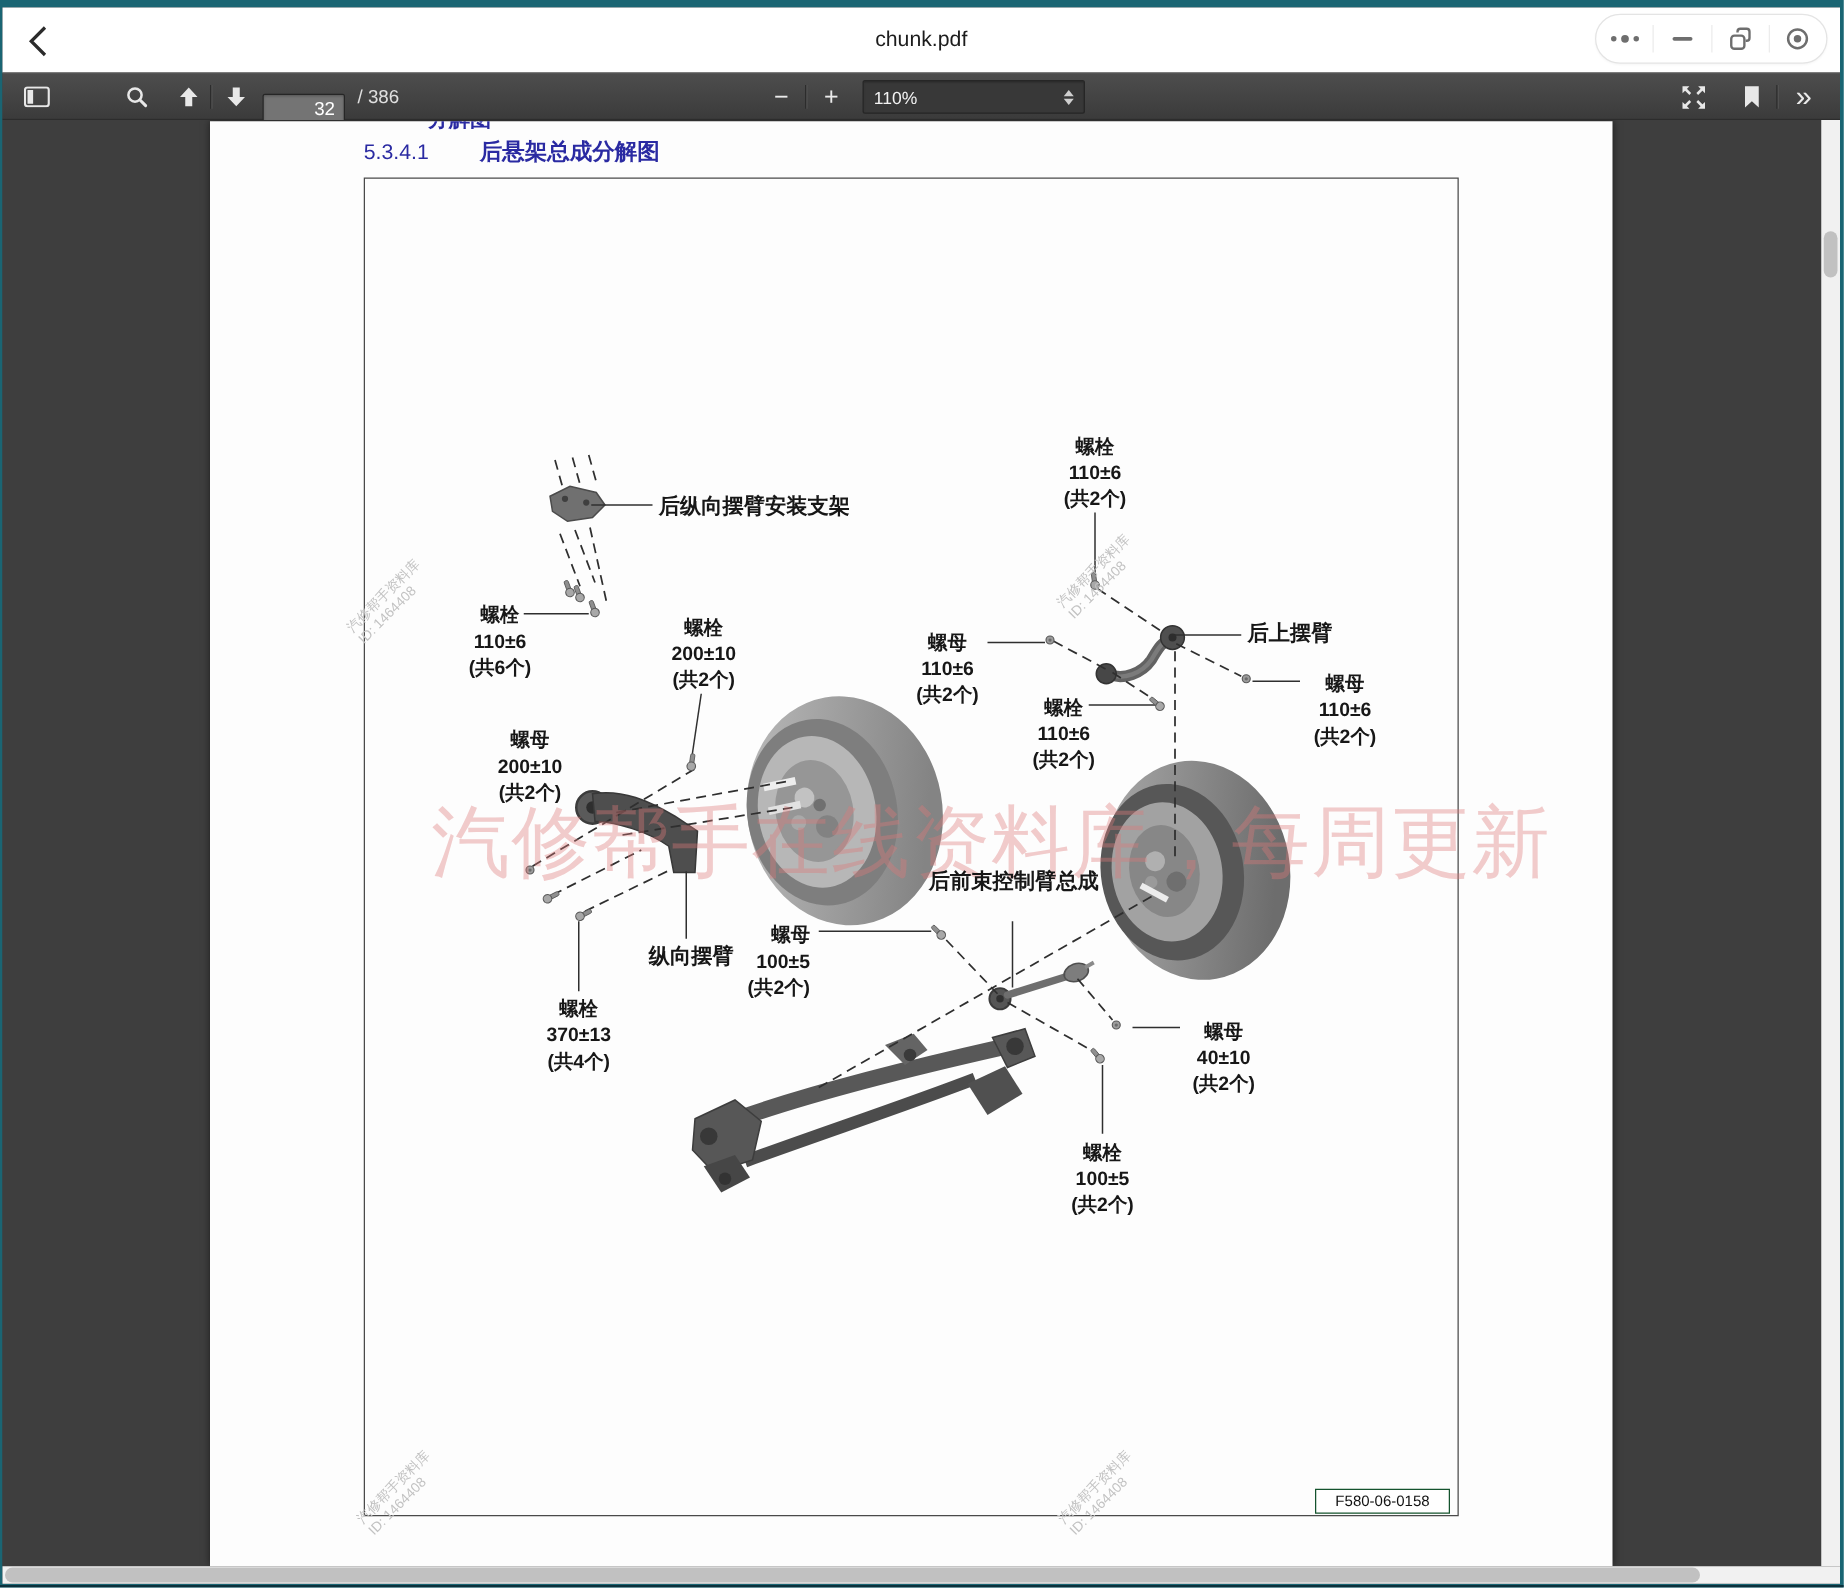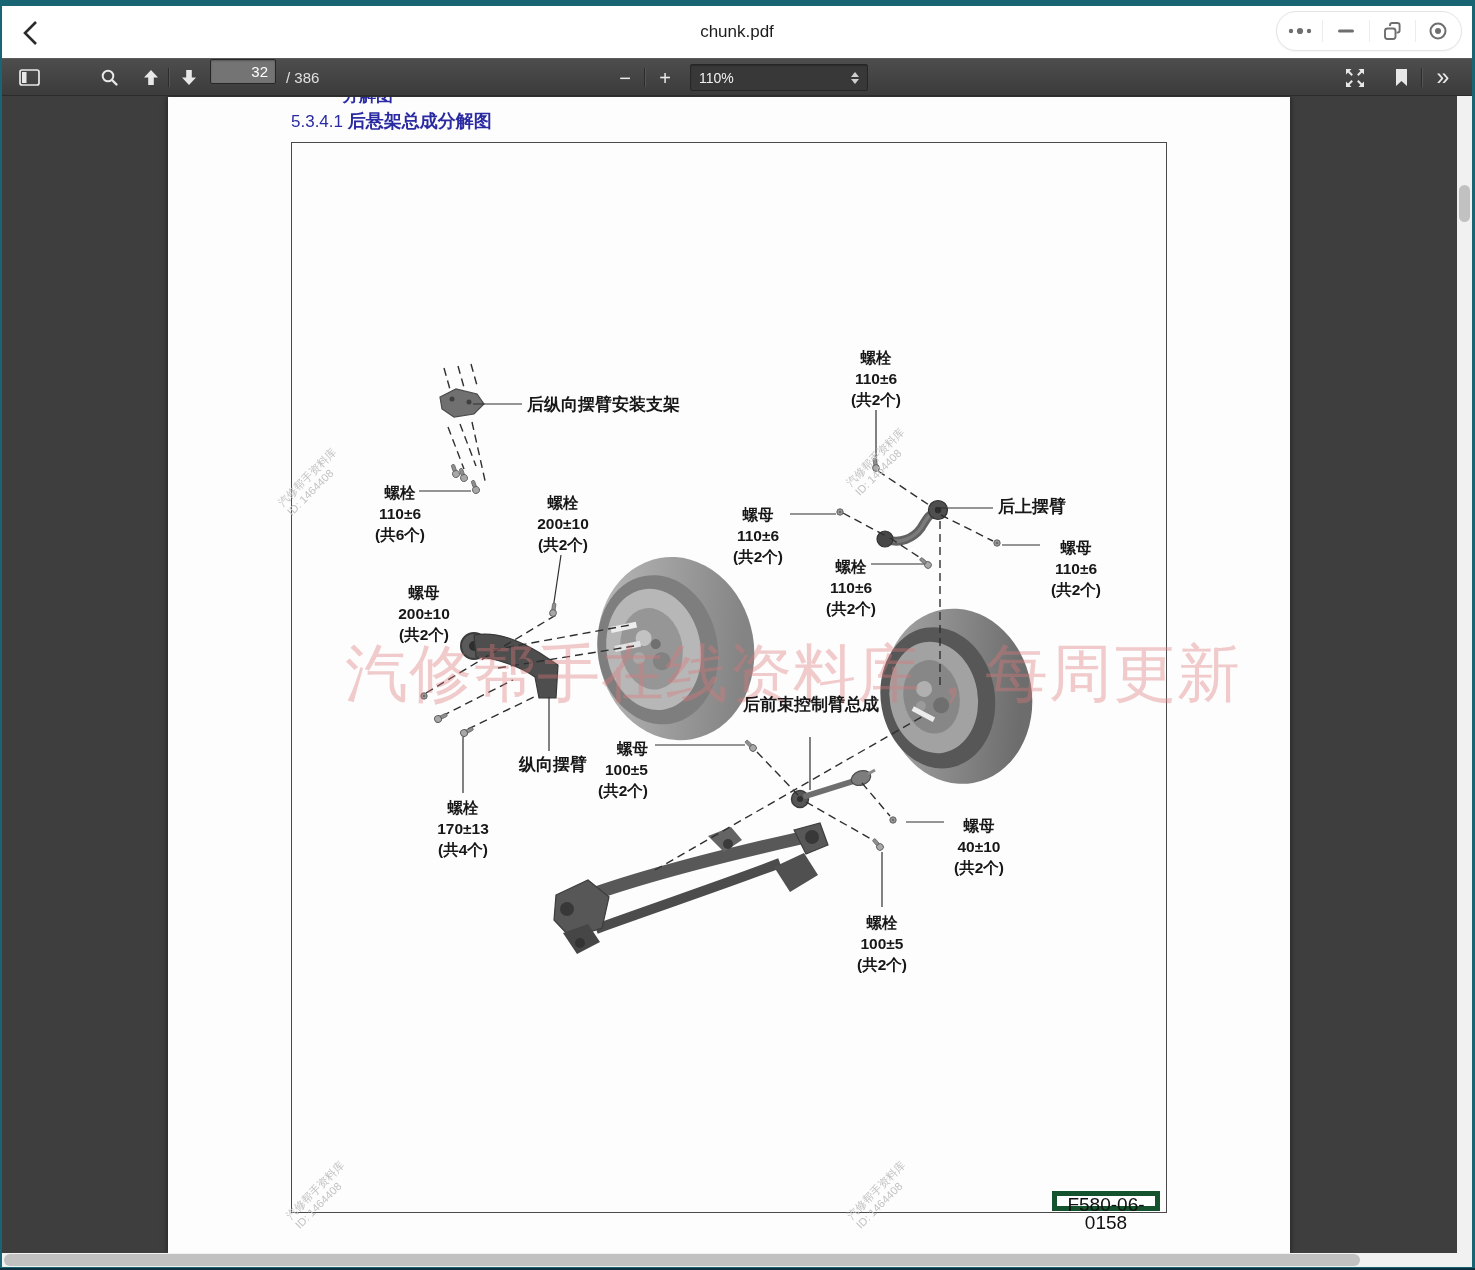--- a/index.html
+++ b/index.html
@@ -14,47 +14,47 @@
   .back-btn { position:absolute; left:12px; top:11px; width:34px; height:32px; display:flex; align-items:center; justify-content:center; cursor:pointer; }
   .win-title { position:absolute; left:0; right:0; top:0; height:55px; line-height:52px; text-align:center; font-size:17px; font-weight:500; color:#1c1c1c; }
   .pill { position:absolute; right:10px; top:5px; width:186px; height:40px; background:#fff; border:1px solid #e4e4e4; border-radius:20px; display:flex; align-items:center; box-shadow:0 1px 2px rgba(0,0,0,.04); }
   .pill .seg { flex:1; height:100%; display:flex; align-items:center; justify-content:center; cursor:pointer; }
   .pill .sep { width:1px; height:22px; background:#ececec; }
 
   
   .toolbar { position:relative; height:38px; background:linear-gradient(#4d4d4d,#3b3b3b); border-top:1px solid #5c5c5c; border-bottom:1px solid #2c2c2c; }
   .tbtn { position:absolute; top:4px; width:30px; height:29px; display:flex; align-items:center; justify-content:center; border-radius:2px; cursor:pointer; }
   .tsep { position:absolute; top:9px; width:1px; height:19px; background:#2c2c2c; box-shadow:1px 0 0 #555; }
-  .page-input { position:absolute; left:208px; top:0; width:66px; height:25px; background:#747474; border:1px solid #262626; border-radius:2px; color:#ffffff; font-size:15px; text-align:right; padding-right:7px; box-shadow:inset 0 1px 2px rgba(0,0,0,.25); }
+  .page-input { position:absolute; left:208px; top:16px; width:66px; height:25px; background:#747474; border:1px solid #262626; border-radius:2px; color:#ffffff; font-size:15px; text-align:right; padding-right:7px; box-shadow:inset 0 1px 2px rgba(0,0,0,.25); }
   .page-count { position:absolute; left:284px; top:0; height:38px; line-height:38px; color:#e0e0e0; font-size:15px; }
   .zoom-glyph { color:#ebebeb; font-size:20px; font-weight:400; line-height:1; }
   .zoom-select { position:absolute; left:688px; top:5px; width:178px; height:27px; background:#383838; border:1px solid #262626; border-radius:2px; color:#f2f2f2; font-size:14px; display:flex; align-items:center; padding:0 8px; cursor:pointer; box-shadow:inset 0 1px 1px rgba(0,0,0,.25); }
   .zoom-select .updown { margin-left:auto; display:flex; flex-direction:column; gap:2px; }
   .tri-up { width:0; height:0; border-left:4px solid transparent; border-right:4px solid transparent; border-bottom:5px solid #cfcfcf; }
   .tri-dn { width:0; height:0; border-left:4px solid transparent; border-right:4px solid transparent; border-top:5px solid #cfcfcf; }
   .chevrons { color:#ebebeb; font-size:23px; line-height:1; }
 
   
   .content { position:relative; height:1157px; background:#3e3e3e; overflow:hidden; }
   .page { position:absolute; left:166px; top:1px; width:1122px; height:1156px; background:#fdfdfd; overflow:hidden; box-shadow:0 0 6px rgba(0,0,0,.55); }
   .clipped-heading { position:absolute; left:174px; top:-13px; font-size:17px; font-weight:700; color:#2a2aa2; }
   .doc-heading { position:absolute; left:123px; top:12px; font-size:17px; color:#2a2aa2; white-space:nowrap; }
-  .doc-heading b { font-size:18px; }
+  .doc-heading b { font-size:18px;margin-left:36px; }
   .diagram-frame { position:absolute; left:123px; top:45px; width:876px; height:1071px; border:1px solid #4a4a4a; }
   .art { position:absolute; left:0; top:0; pointer-events:none; }
 
   .lbl { position:absolute; font-size:15.5px; line-height:21px; font-weight:600; color:#171717; text-align:center; white-space:nowrap; transform:translateX(-50%); }
   .lbl span { display:block; }
   .lbl.la { transform:none; text-align:left; }
   .lbl.ra { transform:translateX(-100%); text-align:right; }
   .lbl.part { font-size:17px; font-weight:600; }
 
   .wm-big { position:absolute; font-family:"Liberation Serif","DejaVu Serif",serif; font-size:63px; color:rgba(222,122,122,.38); white-space:nowrap; letter-spacing:1px; }
   .wm-corner { position:absolute; font-size:11px; line-height:13px; color:#c2c2c2; transform:translate(-50%,-50%) rotate(-45deg); text-align:left; white-space:nowrap; }
-  .fig-code { position:absolute; left:884px; top:1094px; width:108px; height:20px; border:5px solid #14532d; font-size:19px; line-height:18px; text-align:center; color:#111; background:#fff; }
+  .fig-code { position:absolute; left:884px; top:1094px; width:108px; height:20px; border:1px solid #14532d; font-size:12px; line-height:18px; text-align:center; color:#111; background:#fff; }
 
   
   .vscroll { position:absolute; right:0; top:0; width:15px; height:1157px; background:#f1f1f1; }
   .vthumb { position:absolute; left:2px; top:89px; width:11px; height:37px; border-radius:6px; background:#c1c1c1; }
   .hscroll { position:relative; height:14px; background:#f1f1f1; }
   .hthumb { position:absolute; left:2px; top:1px; width:1356px; height:12px; border-radius:6px; background:#c1c1c1; }
 </style>
 </head>
 <body>
 
@@ -380,21 +380,21 @@
       <div class="lbl la part" style="left:351px; top:657px;">
         <span>纵向摆臂</span>
       </div>
       <div class="lbl ra" style="left:480px; top:641px;">
         <span>螺母</span>
         <span>100±5</span>
         <span>(共2个)</span>
       </div>
       <div class="lbl" style="left:295px; top:700px;">
         <span>螺栓</span>
-        <span>170±13</span>
+        <span>370±13</span>
         <span>(共4个)</span>
       </div>
       <div class="lbl la part" style="left:575px; top:597px;">
         <span>后前束控制臂总成</span>
       </div>
       <div class="lbl" style="left:811px; top:718px;">
         <span>螺母</span>
         <span>40±10</span>
         <span>(共2个)</span>
       </div>

